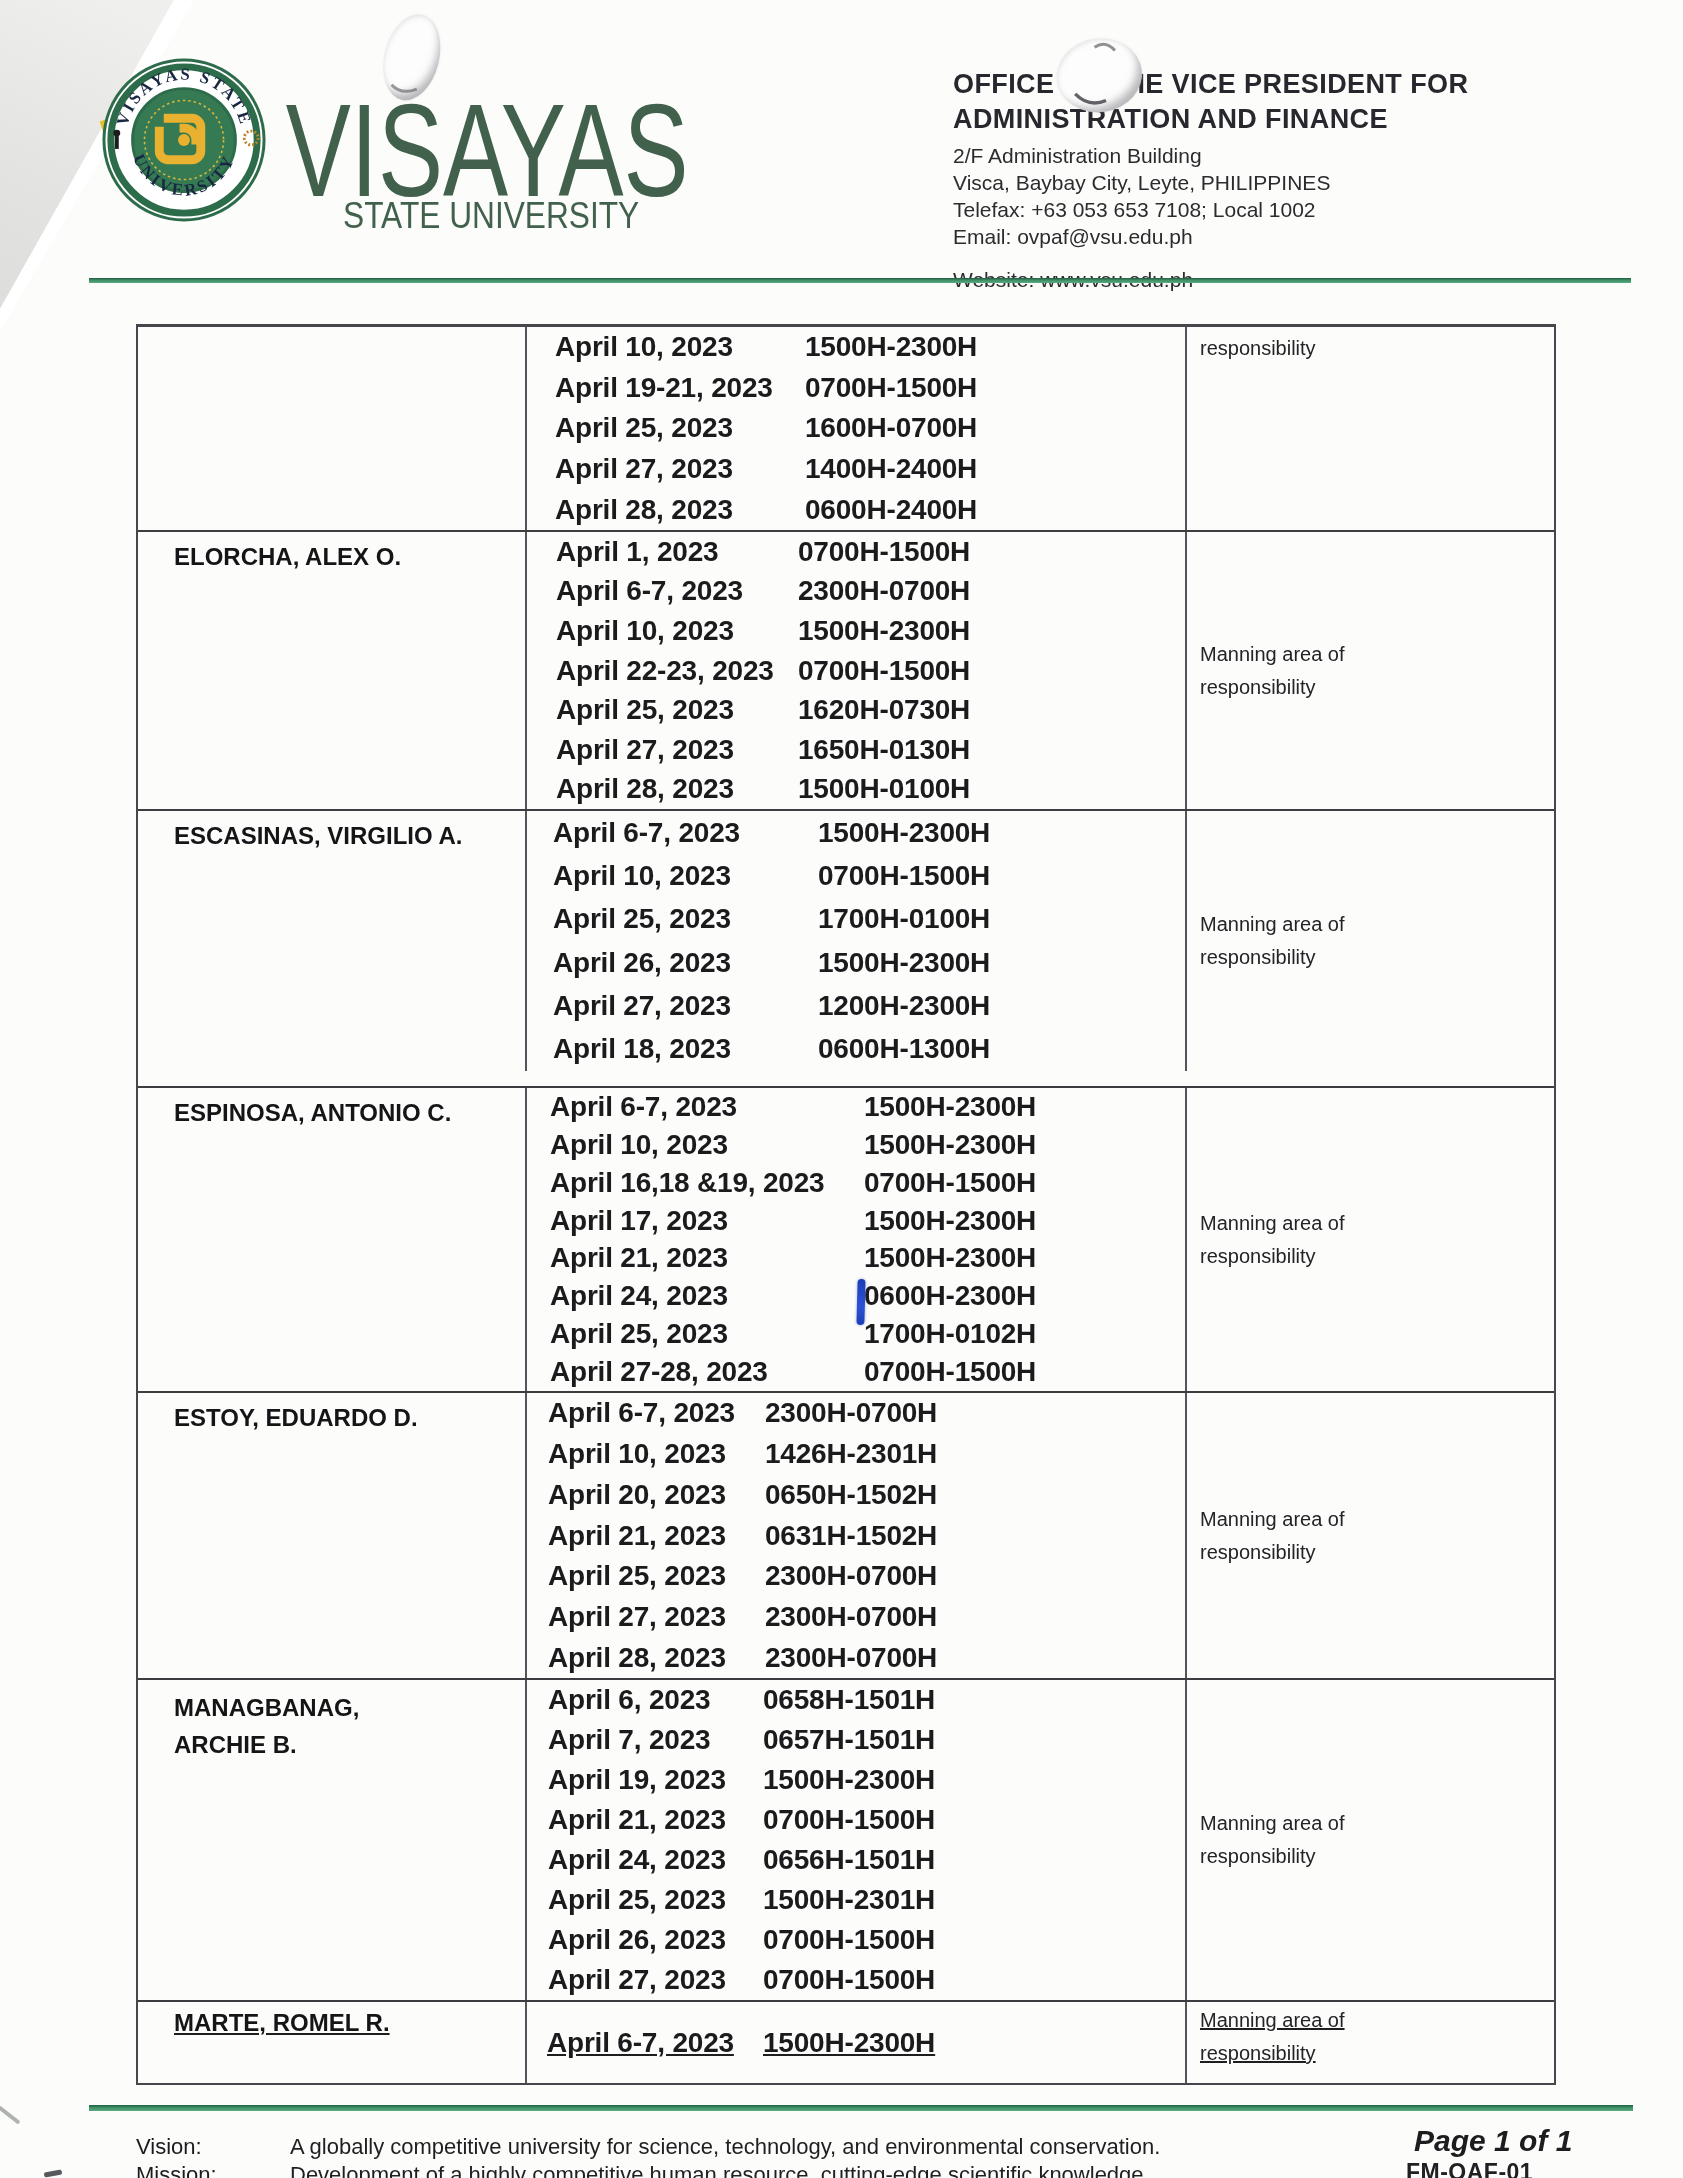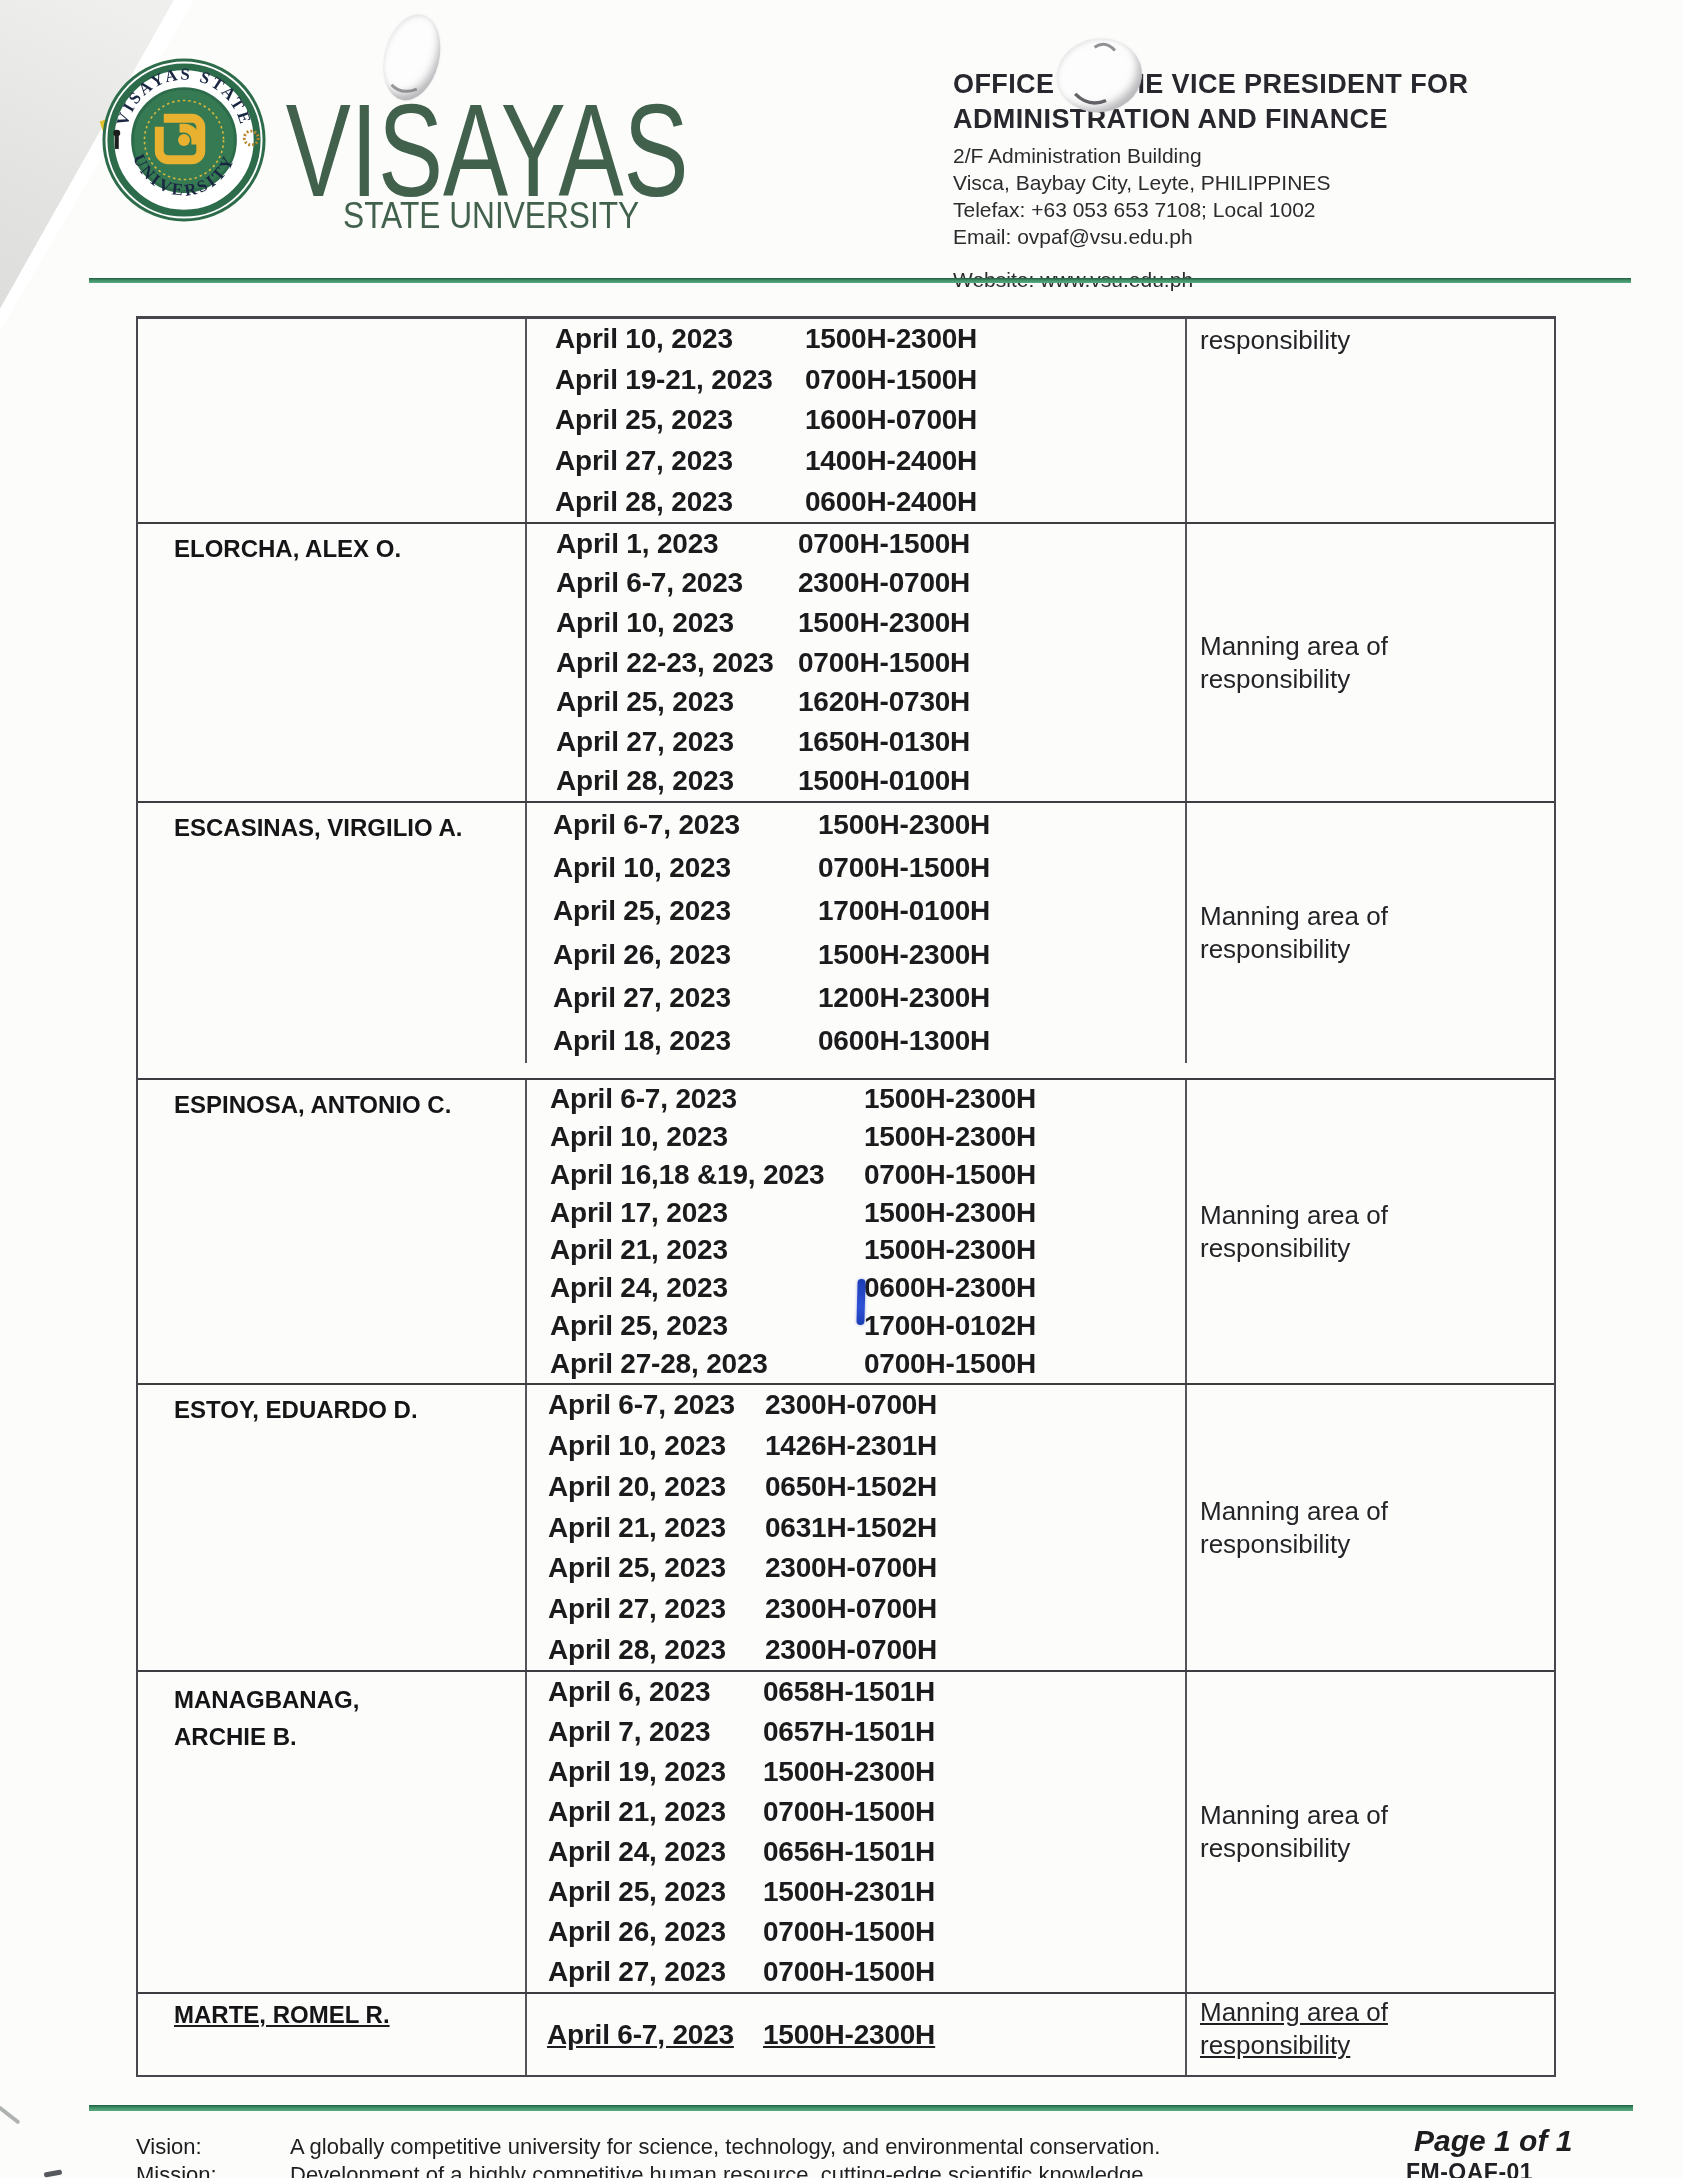--- a/index.html
+++ b/index.html
@@ -52,21 +52,21 @@
   .rule { background:linear-gradient(180deg,#1f5e43 0%,#3f9066 45%,#5aab80 100%); }
   .rule-top    { left:89px;  top:278px;  width:1542px; height:5px; }
   .rule-bottom { left:89px;  top:2105px; width:1544px; height:6px; }
 
   .office-block { left:953px; top:67px; width:574px; }
   .office-title { font-size:27px; font-weight:700; color:#27272e; line-height:35px; letter-spacing:0.4px; }
   .office-addr  { font-size:21px; color:#2c2c2f; line-height:27px; margin-top:5px; }
 
   
   .sched-table {
-    left:136px; top:316px; width:1420px;
+    left:136px; top:324px; width:1420px;
     border:2px solid #46464c; border-top-width:3px;
     background:transparent;
   }
   .trow { display:grid; grid-template-columns:389px 660px 370px; position:relative; }
   .trow + .trow { border-top:2px solid #3c3c41; }
   .r0 { height:203px; } .r1 { height:279px; } .r2 { height:262px; }
   .r3 { height:305px;margin-top:15px; } .r4 { height:287px; } .r5 { height:322px; } .r6 { height:83px;text-decoration:underline; }
 
   .cname {
     border-right:2px solid #54545a;
@@ -82,21 +82,21 @@
   .sdate,.stime { font-size:28px; font-weight:700; color:#1b1b1d; letter-spacing:-0.2px; white-space:nowrap; }
   .r0 .csched { --dl:28px; --dw:250px; }
   .r1 .csched { --dl:29px; --dw:242px; }
   .r2 .csched { --dl:26px; --dw:265px; }
   .r3 .csched { --dl:23px; --dw:314px; }
   .r4 .csched { --dl:21px; --dw:217px; }
   .r5 .csched { --dl:21px; --dw:215px; }
   .r6 .csched { --dl:20px; --dw:216px; }
 
   .cremarks { display:flex; padding-left:13px; }
-  .cremarks span { font-size:26px; color:#242428; line-height:33px; width:248px; }
+  .cremarks span { font-size:20px; color:#242428; line-height:33px; width:248px; }
   .rem-top { align-items:flex-start; padding-top:5px; }
   .rem-mid { align-items:center; }
 
   
   .foot-label { font-size:22px; font-weight:400; color:#1c1c1f; }
   .foot-text  { font-size:22px; color:#1f1f22; }
   .page-label { font-size:30px; font-weight:700; font-style:italic; color:#1d1d20; }
   .form-code  { font-size:23px; font-weight:700; color:#202024; letter-spacing:0.5px; }
 </style>
 </head>

